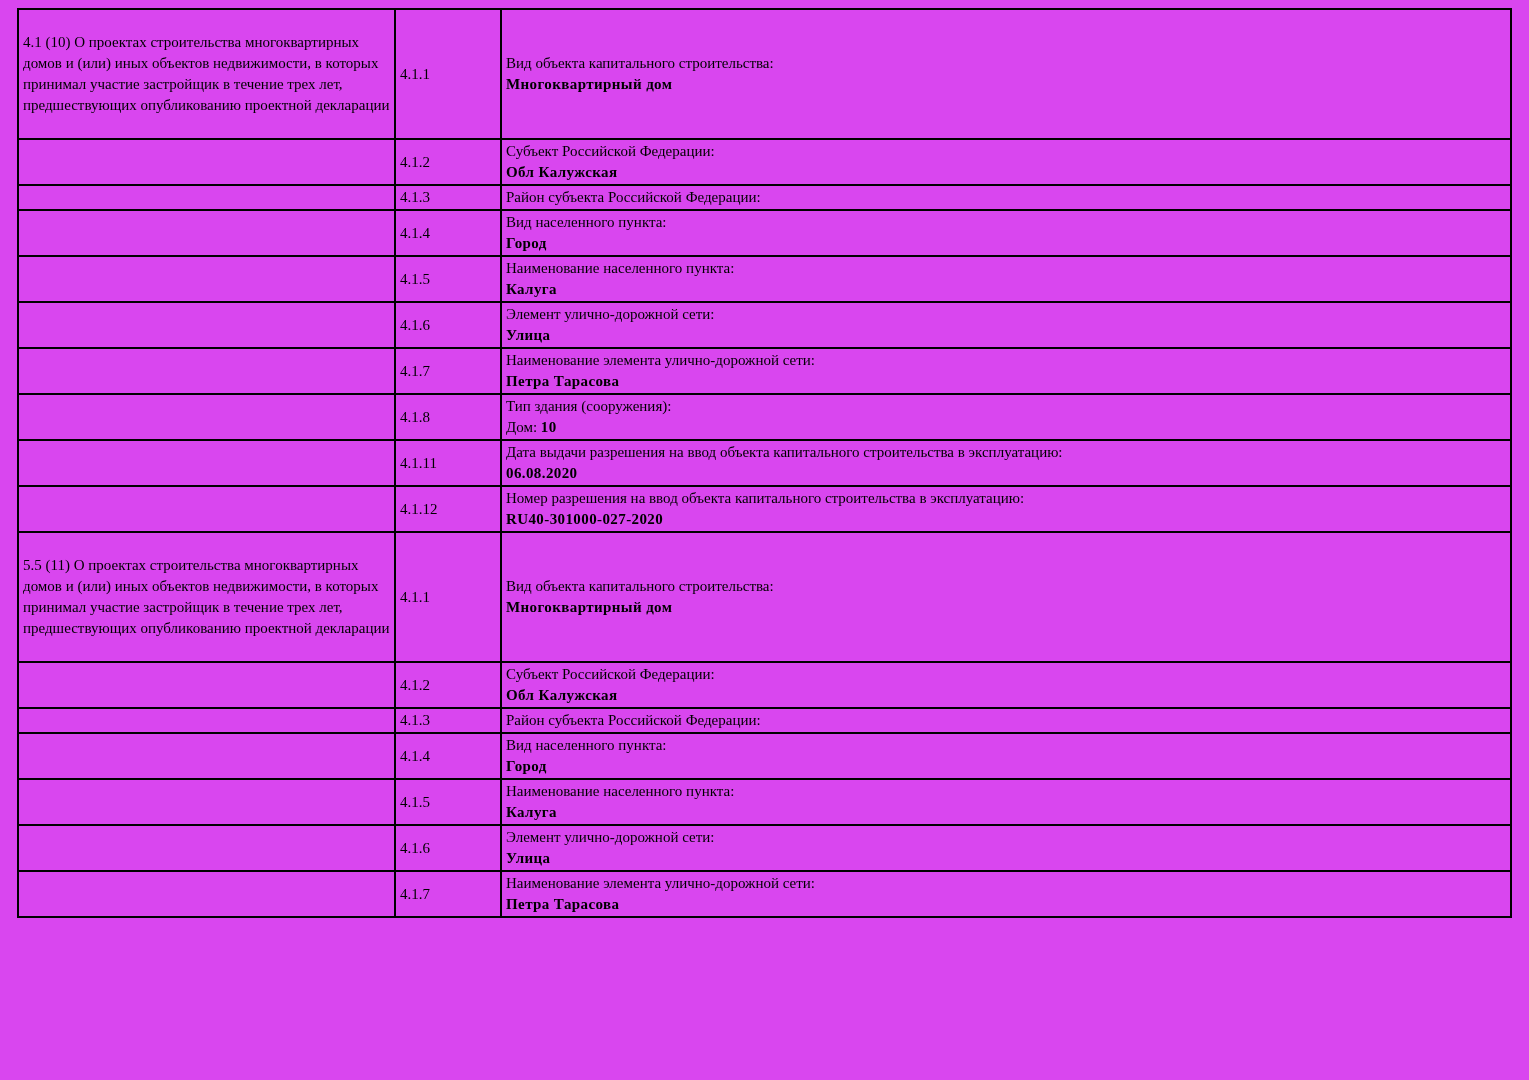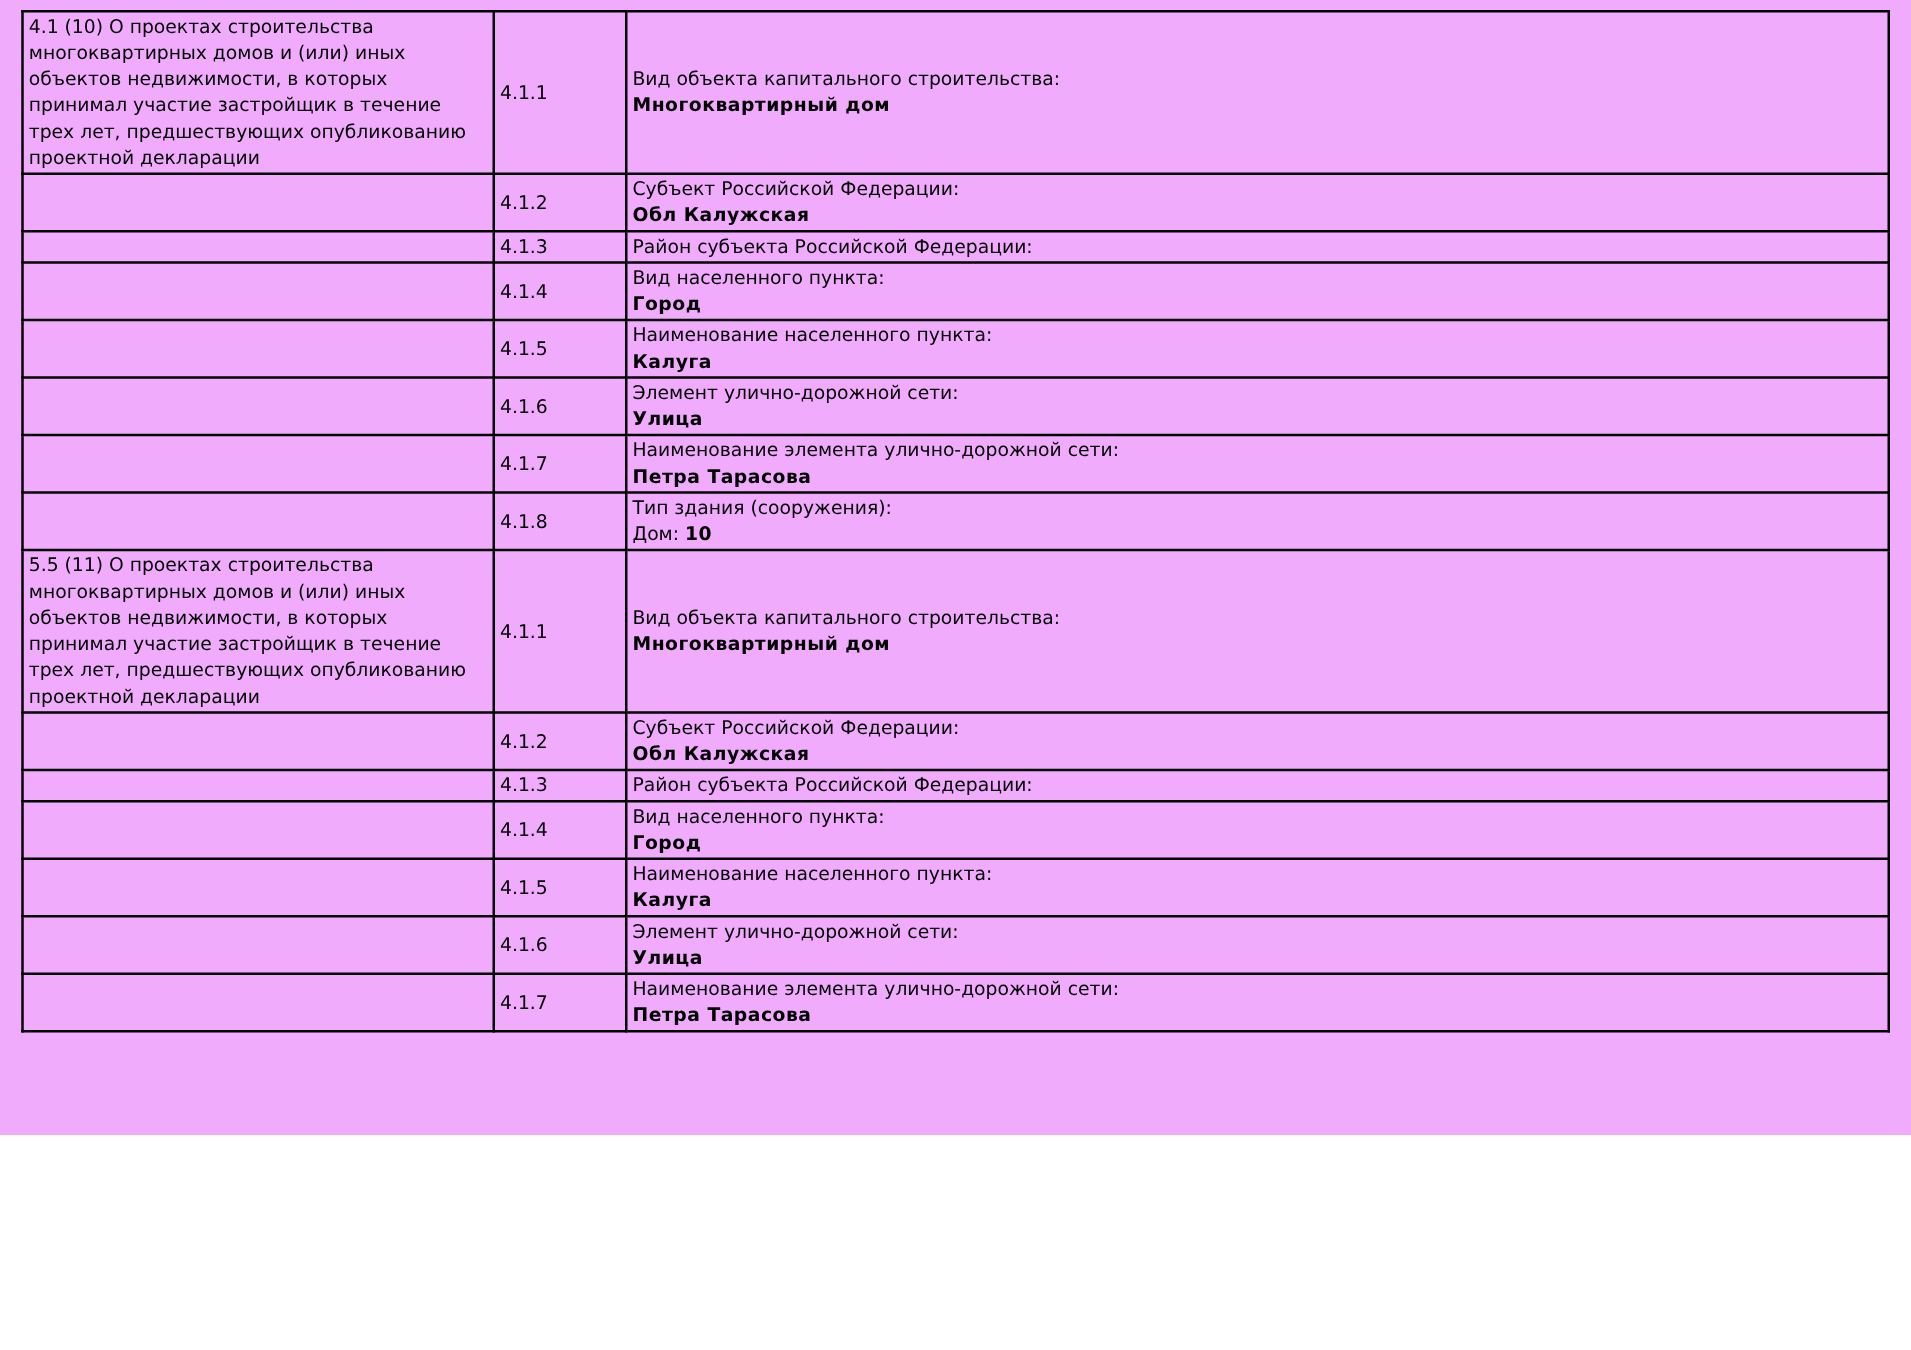--- a/index.html
+++ b/index.html
@@ -4,25 +4,26 @@
 <style>
   html, body {
     margin: 0;
     padding: 0;
     background: #ffffff;
     font-family: "DejaVu Sans", "Liberation Sans", sans-serif;
     color: #000000;
   }
   .page {
     width: 1529px;
-    height: 908px;
+    height: 1080px;
     box-sizing: border-box;
     padding: 8px 0 0 17px;
-    background: #f0abfc;
+    background: #d946ef;
     overflow: hidden;
+    font-family: Liberation Serif, serif;
   }
   table.decl {
     border-collapse: collapse;
     table-layout: fixed;
     width: 1495px;
   }
   table.decl td {
     border: 2px solid #000000;
     vertical-align: middle;
     padding: 1px 4px 1px 4px;
@@ -160,21 +161,45 @@
       <div>4.1.8</div>
     </td>
     <td class="c-content">
       <div>Тип здания (сооружения):</div>
       <div><span class="value-prefix">Дом: </span><span class="value-text">10</span></div>
     </td>
   </tr>
 
 
 
-
+  <tr>
+    <td class="c-section">
+      <div></div>
+    </td>
+    <td class="c-num">
+      <div>4.1.11</div>
+    </td>
+    <td class="c-content">
+      <div>Дата выдачи разрешения на ввод объекта капитального строительства в эксплуатацию:</div>
+      <div><span class="value-prefix"></span><span class="value-text">06.08.2020</span></div>
+    </td>
+  </tr>
+
+  <tr>
+    <td class="c-section">
+      <div></div>
+    </td>
+    <td class="c-num">
+      <div>4.1.12</div>
+    </td>
+    <td class="c-content">
+      <div>Номер разрешения на ввод объекта капитального строительства в эксплуатацию:</div>
+      <div><span class="value-prefix"></span><span class="value-text">RU40-301000-027-2020</span></div>
+    </td>
+  </tr>
 
 
   <tr class="h-tall">
     <td class="c-section">
       <div>5.5 (11) О проектах строительства многоквартирных домов и (или) иных объектов недвижимости, в которых принимал участие застройщик в течение трех лет, предшествующих опубликованию проектной декларации</div>
     </td>
     <td class="c-num">
       <div>4.1.1</div>
     </td>
     <td class="c-content">

